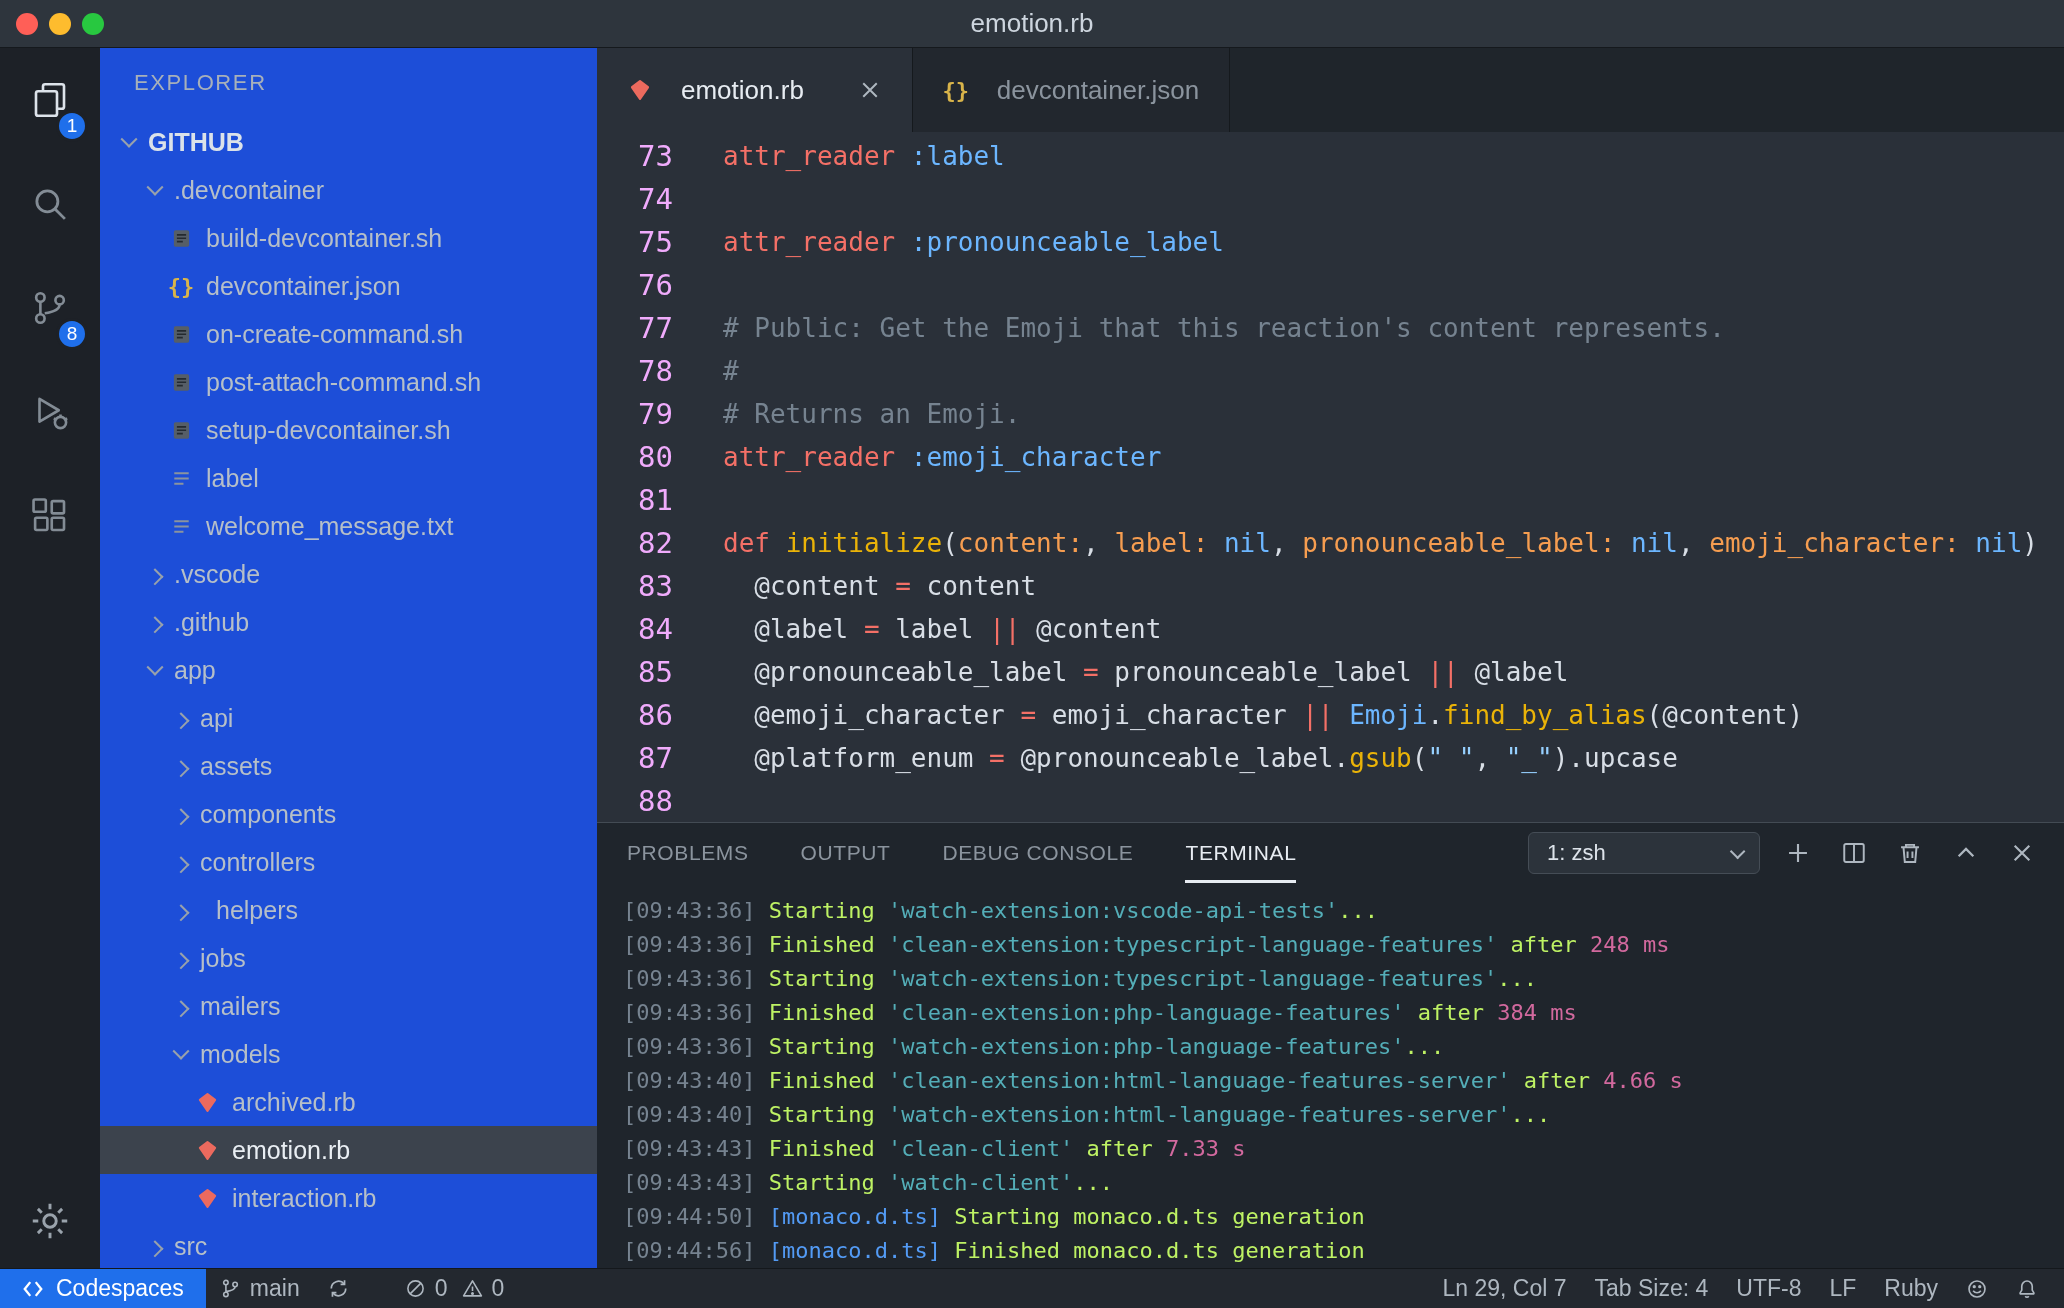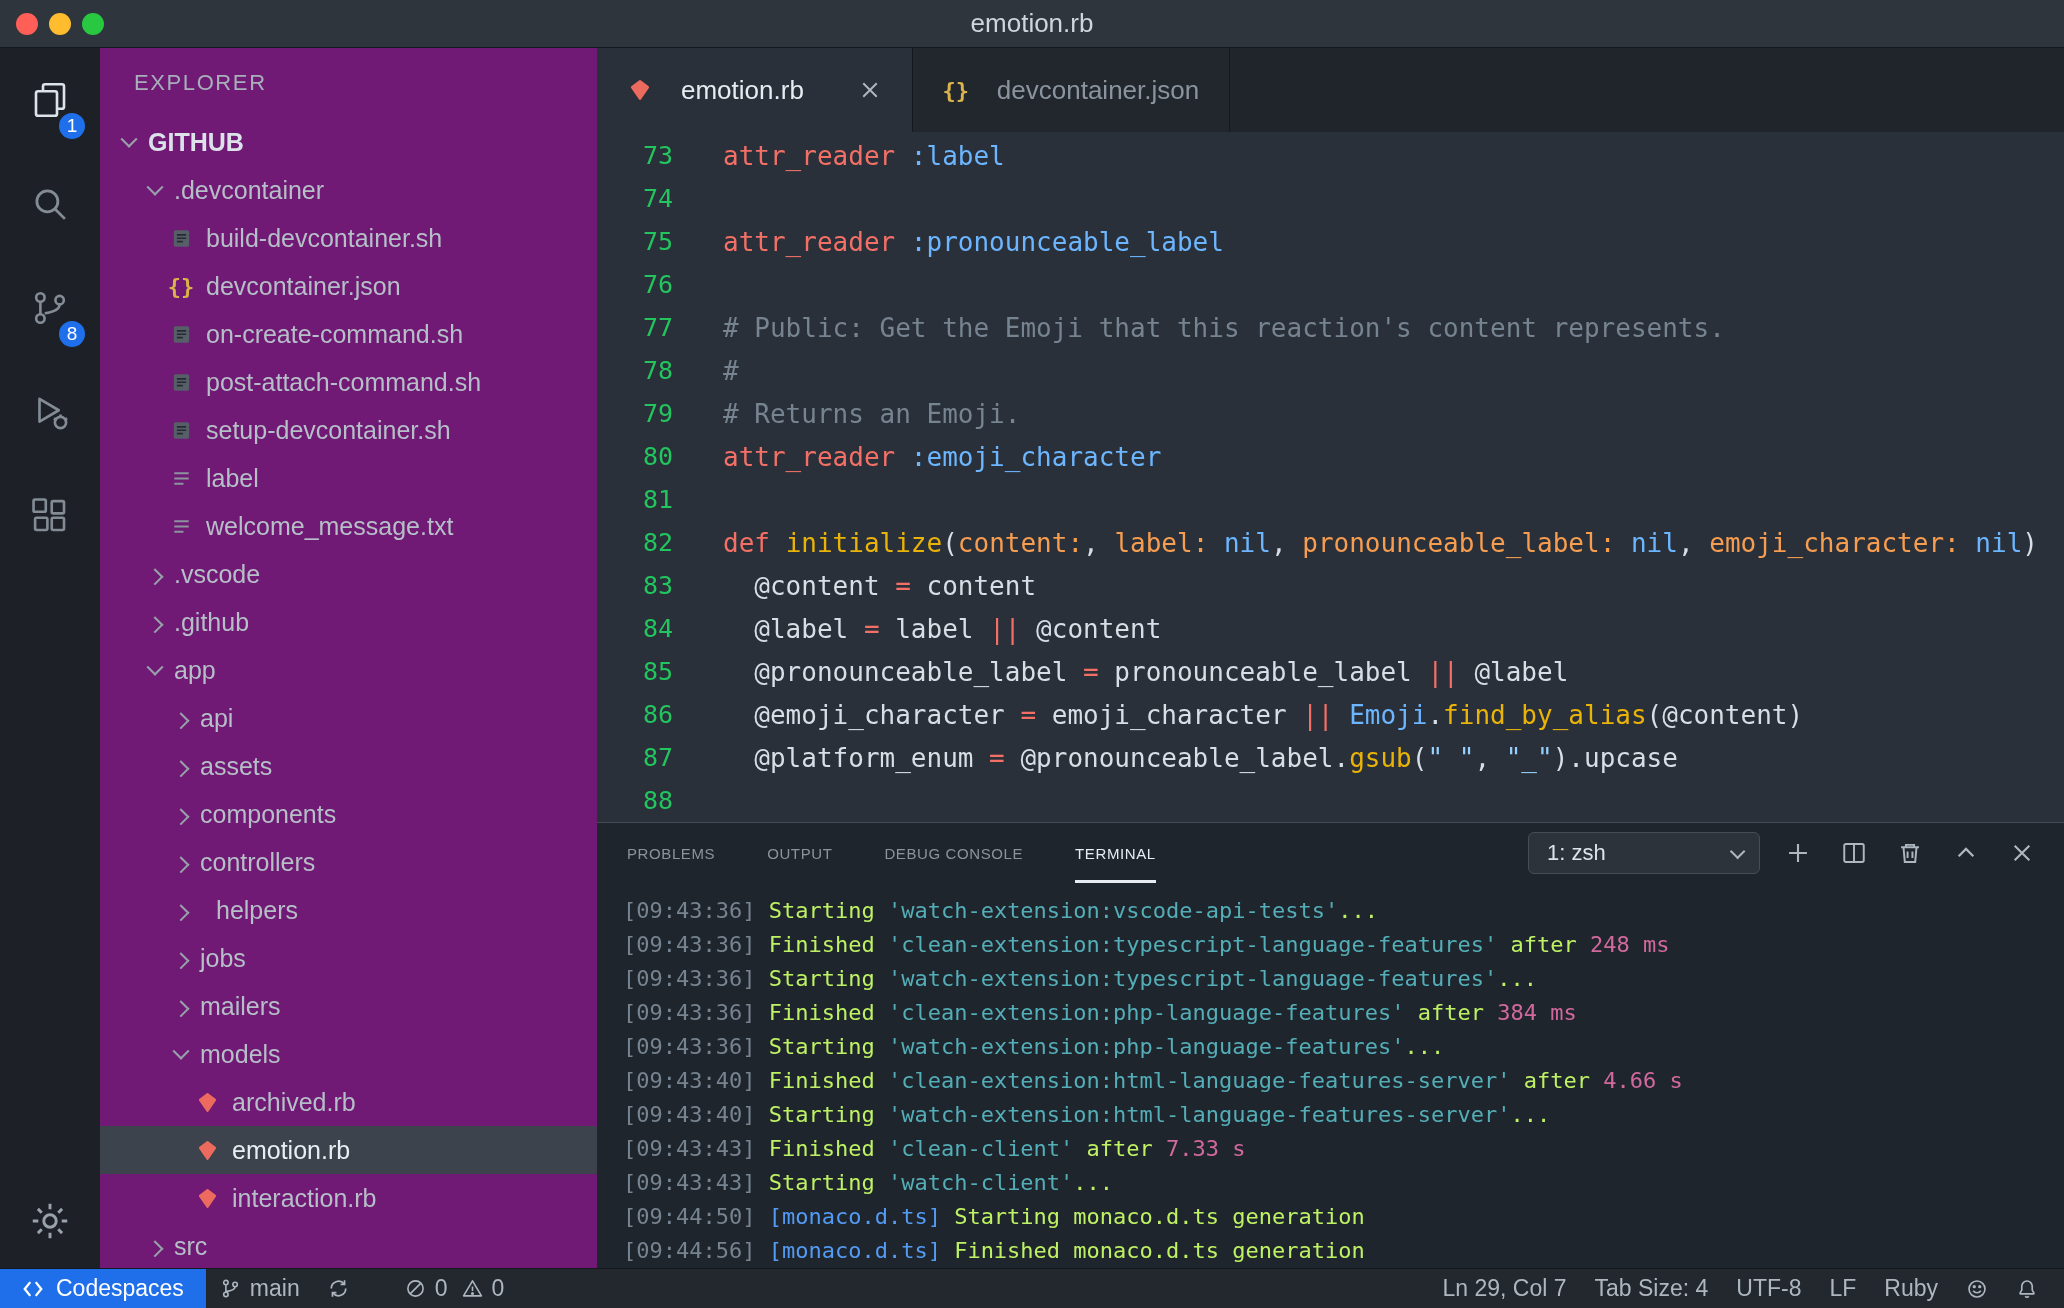--- a/index.html
+++ b/index.html
@@ -16,21 +16,21 @@
   .main{flex:1;display:flex;min-height:0;}
 
   
   .activitybar{width:100px;flex:none;background:#1d2127;display:flex;flex-direction:column;align-items:center;}
   .act-item{position:relative;width:100px;height:104px;display:flex;align-items:center;justify-content:center;color:#838c95;cursor:pointer;}
   .act-item.active{color:#dde3ea;}
   .badge{position:absolute;right:12px;bottom:10px;background:#1f6feb;color:#fff;font-size:19px;min-width:32px;height:32px;padding:0 4px;border-radius:16px;display:flex;align-items:center;justify-content:center;border:3px solid #1d2127;}
   .act-gear{margin-top:auto;width:100px;height:94px;display:flex;align-items:center;justify-content:center;color:#9aa3ac;cursor:pointer;}
 
   
-  .sidebar{width:497px;flex:none;background:#701a75;display:flex;flex-direction:column;overflow:hidden;justify-content:flex-end;}
+  .sidebar{width:497px;flex:none;background:#1d4ed8;display:flex;flex-direction:column;overflow:hidden;justify-content:flex-end;}
   .sidebar-header{height:70px;flex:none;display:flex;align-items:center;padding-left:34px;color:#a7b0ba;font-size:22px;letter-spacing:1.6px;}
   .tree{flex:1;overflow:hidden;}
   .tree-row{height:48px;display:flex;align-items:center;color:#b6bfc8;font-size:25px;cursor:pointer;white-space:nowrap;}
   .tree-row.root{color:#dbe2e9;font-weight:700;}
   .tree-row.selected{background:#3c434d;color:#e9eef3;}
   .chev{width:26px;height:26px;flex:none;display:flex;align-items:center;justify-content:center;margin-right:6px;}
   .chev::before{content:"";width:10px;height:10px;border-right:2.6px solid #99a2ab;border-bottom:2.6px solid #99a2ab;}
   .chev.down::before{transform:rotate(45deg) translate(-2px,-2px);}
   .chev.right::before{transform:rotate(-45deg) translate(-2px,2px);}
   .ficon{width:26px;height:26px;flex:none;display:flex;align-items:center;justify-content:center;margin-right:12px;}
@@ -39,30 +39,30 @@
   
   .editor-col{flex:1;display:flex;flex-direction:column;min-width:0;background:#2a3039;}
   .tabbar{height:84px;flex:none;background:#1f252b;display:flex;align-items:stretch;}
   .tab{display:flex;align-items:center;padding:0 30px;gap:16px;font-size:26px;border-right:1px solid #15191d;cursor:pointer;}
   .tab.active{background:#2a3039;color:#e7ecf2;}
   .tab.inactive{color:#8b949e;background:#22272e;}
   .tab-close{margin-left:38px;color:#aeb7c0;display:flex;align-items:center;}
 
   .code{flex:1;min-height:0;overflow:hidden;padding-top:2px;font-family:"DejaVu Sans Mono",monospace;font-size:26px;}
   .code-line{display:flex;height:43px;align-items:center;white-space:pre;}
-  .ln{width:76px;flex:none;text-align:right;color:#22c55e;font-size:25px;}
+  .ln{width:76px;flex:none;text-align:right;color:#f0abfc;font-size:29px;}
   .ltext{padding-left:50px;}
   .tok-k{color:#f47067}.tok-b{color:#6cb6ff}.tok-c{color:#768390}.tok-f{color:#eab308}
   .tok-o{color:#f69d50}.tok-s{color:#96d0ff}.tok-d{color:#d8dee6}
 
   
   .panel{height:446px;flex:none;background:#1f252c;border-top:1px solid #434b54;display:flex;flex-direction:column;}
   .panel-header{height:60px;flex:none;display:flex;align-items:center;padding:0 24px 0 30px;}
   .panel-tabs{display:flex;gap:52px;height:100%;align-items:stretch;}
-  .panel-tab{display:flex;align-items:center;color:#8b949e;font-size:15px;letter-spacing:0.6px;border-bottom:3px solid transparent;padding-top:3px;cursor:pointer;}
+  .panel-tab{display:flex;align-items:center;color:#8b949e;font-size:21px;letter-spacing:0.6px;border-bottom:3px solid transparent;padding-top:3px;cursor:pointer;}
   .panel-tab.active{color:#e7ecf2;border-bottom-color:#e7ecf2;}
   .panel-controls{margin-left:auto;display:flex;align-items:center;gap:20px;color:#aeb7c0;}
   .term-select{display:flex;align-items:center;background:#2c333b;border:1px solid #454d56;border-radius:6px;height:42px;padding:0 18px;color:#dde3ea;font-size:22px;min-width:232px;justify-content:space-between;cursor:pointer;}
   .sel-chev{width:11px;height:11px;border-right:2.4px solid #aeb7c0;border-bottom:2.4px solid #aeb7c0;transform:rotate(45deg) translateY(-3px);}
   .panel-icon{display:flex;align-items:center;justify-content:center;width:36px;height:36px;cursor:pointer;}
 
   .terminal{flex:1;overflow:hidden;padding:10px 0 0 26px;font-family:"DejaVu Sans Mono",monospace;font-size:22px;}
   .term-line{height:34px;display:flex;align-items:center;white-space:pre;}
   .tt-t{color:#768390}.tt-d{color:#bef264}.tt-c{color:#54aeb8}.tt-p{color:#d2699e}.tt-b{color:#539bf5}
 

